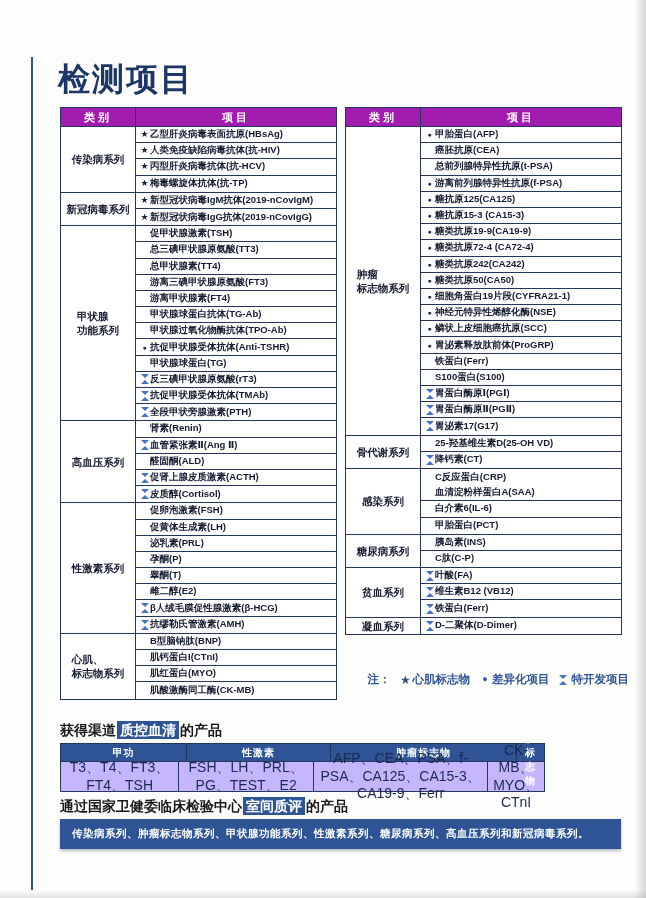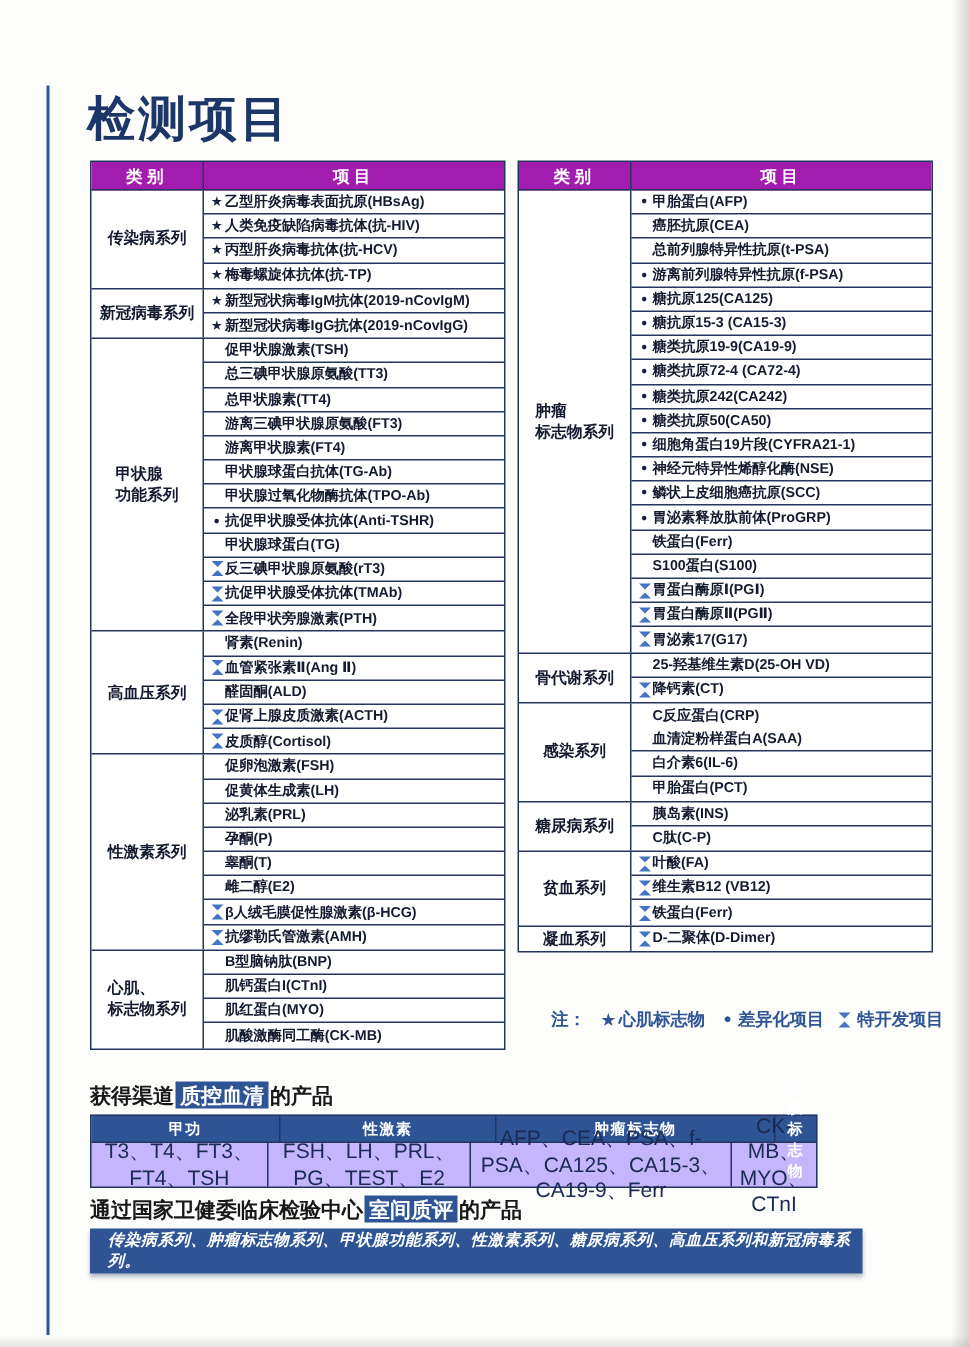--- a/index.html
+++ b/index.html
@@ -68,24 +68,24 @@
     background:#c4b5fd; }
   .btable .brow { display:flex; }
   .btable .bhead { height:18px; background:#2E5496; border-bottom:1px solid #24355E; }
   .btable .bcell { display:flex; align-items:center; justify-content:center; text-align:center;
     border-right:1px solid #24355E; padding:0 5px; }
   .btable .bcell:last-child { border-right:none; }
   .btable .bhead .bcell { color:#fff; font-size:10px; font-weight:bold; letter-spacing:1px; }
   .btable .bvals .bcell { height:29px; color:#1b2a52; font-size:14px; font-weight:normal; line-height:1.25; }
   .bc1 { width:126px; } .bc2 { width:144px; } .bc3 { width:186px; } .bc4 { flex:1; }
 
-  .banner { position:absolute; left:60px; top:819px; width:515px; height:30px;
+  .banner { position:absolute; left:60px; top:819px; width:561px; height:30px;
     background:#2E5496; color:#fff; display:flex; align-items:center; padding-left:12px;
     font-size:10.5px; font-weight:bold; letter-spacing:.5px;
-    box-shadow:0 2px 3px rgba(40,60,100,.35);font-style:italic; }
+    box-shadow:0 2px 3px rgba(40,60,100,.35); }
 </style>
 </head>
 <body>
 
 <div class="edge-right"></div>
 <div class="edge-bottom"></div>
 <div class="left-accent"></div>
 
 <h1 class="page-title">检测项目</h1>
 

